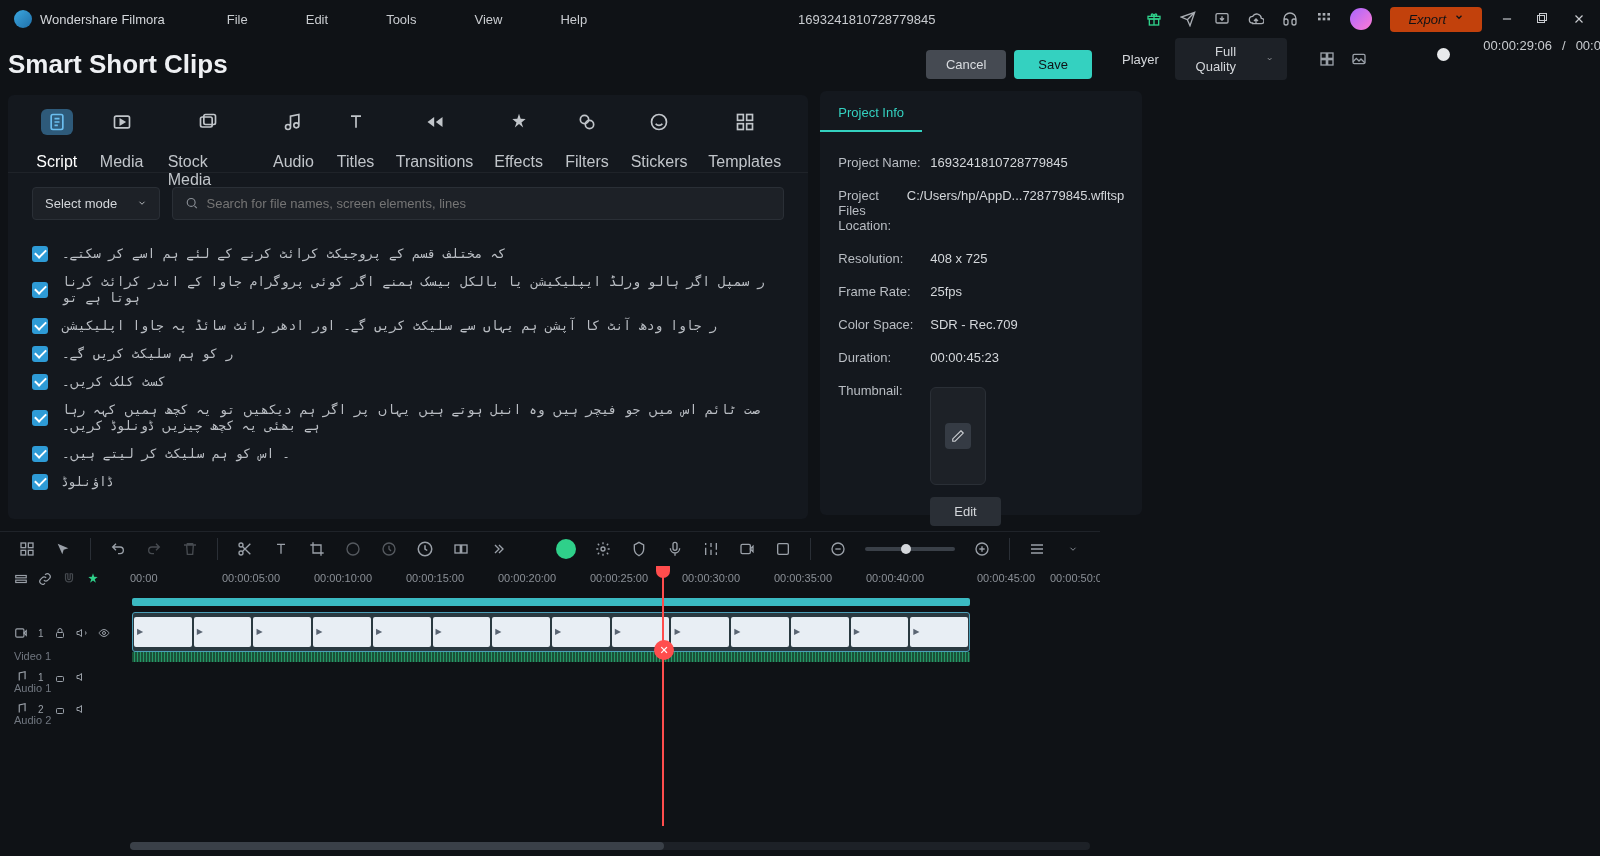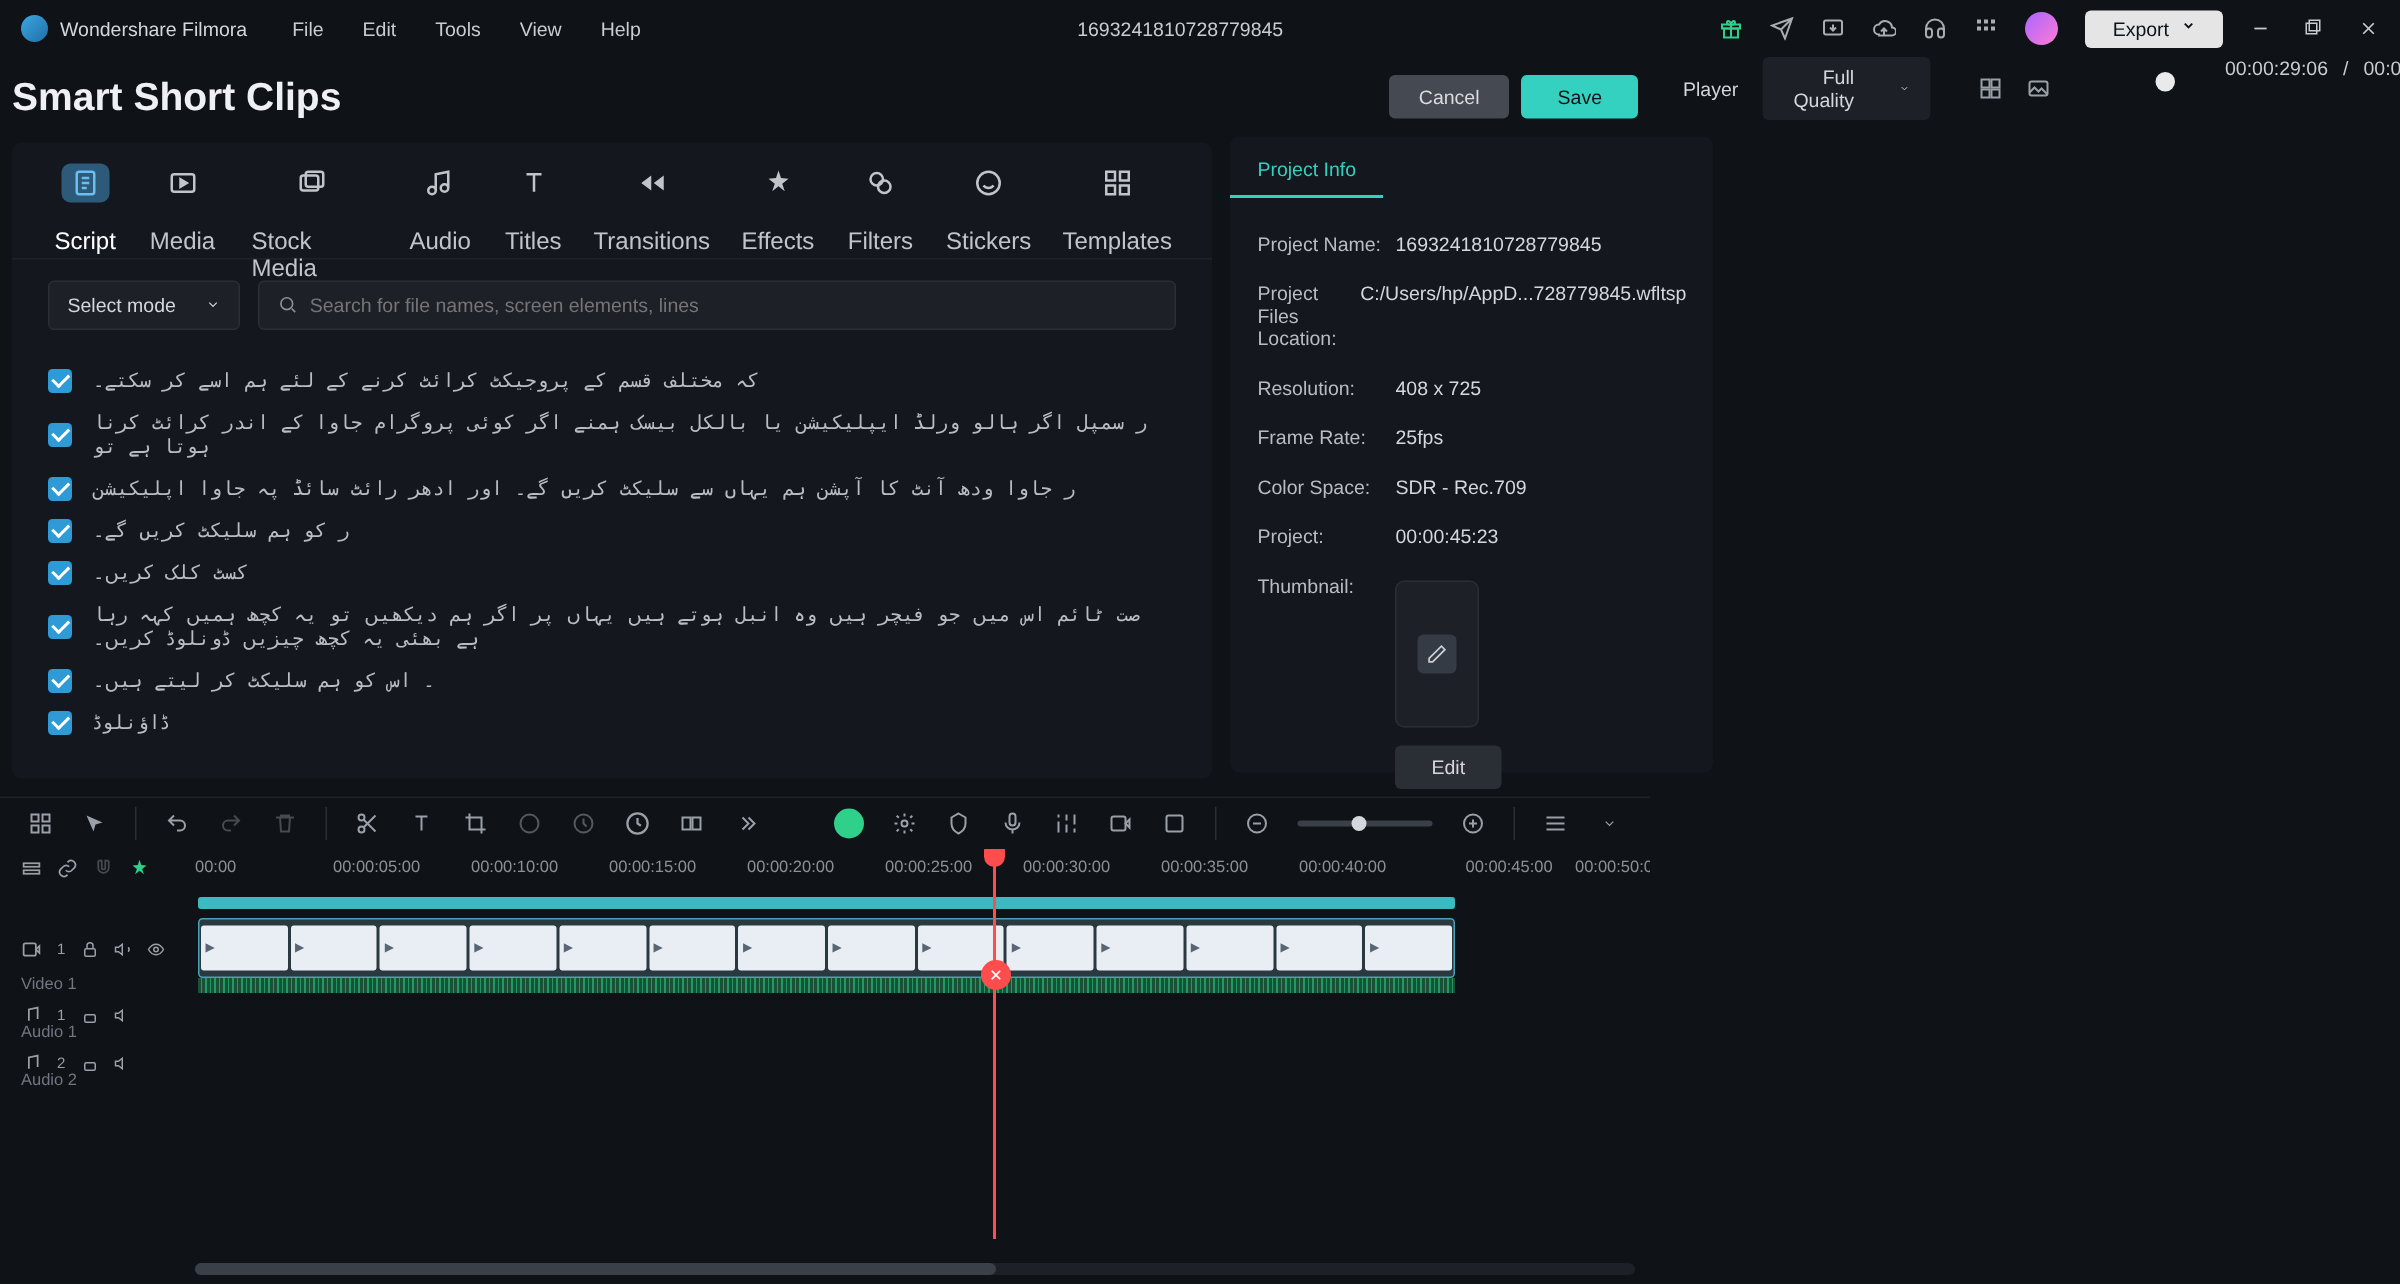--- a/index.html
+++ b/index.html
@@ -3,26 +3,26 @@
 <meta charset="utf-8">
 <style>
 * { margin: 0; padding: 0; box-sizing: border-box; font-family: -apple-system, "Segoe UI", Arial, sans-serif; }
 body { background: #0f1216; color: #d4d7db; width: 1600px; height: 856px; overflow: hidden; font-size: 13px; }
 
 
 .titlebar { height: 38px; background: #0f1216; display: flex; align-items: center; padding: 0 14px; }
 .app-logo { width: 18px; height: 18px; border-radius: 50%; background: linear-gradient(135deg,#3ba7e0,#1f6fa8); margin-right: 8px; }
 .app-name { color: #d4d7db; font-size: 13px; margin-right: 30px; }
 .menu { display: flex; gap: 26px; }
-.menu-item { color: #c9ccd0; cursor: pointer; }
+.menu-item { color: #c9ccd0; cursor: pointer; margin-left: 32px; }
 .doc-title { flex: 1; text-align: center; color: #c9ccd0; }
 .title-icons { display: flex; gap: 18px; align-items: center; }
 .title-ico { width: 16px; height: 16px; color: #a9adb3; display: flex; align-items: center; justify-content: center; }
 .user-dot { width: 22px; height: 22px; border-radius: 50%; background: linear-gradient(135deg,#a866ff,#ff7bd5); }
-.export-btn { background: #e5e5e5; color: #0f1216; padding: 5px 18px; border-radius: 4px; display: flex; gap: 8px; cursor: pointer; font-weight: 500; }
+.export-btn { background: #c2410c; color: #0f1216; padding: 5px 18px; border-radius: 4px; display: flex; gap: 8px; cursor: pointer; font-weight: 500; font-style: italic; }
 .win-controls { display: flex; gap: 22px; margin-left: 18px; }
 .win-ico { color: #c9ccd0; width: 14px; }
 
 
 .main { display: flex; height: 818px; }
 .left-col { width: 1100px; display: flex; flex-direction: column; }
 .right-col { width: 500px; display: flex; flex-direction: row; }
 
 
 .ssc-header { height: 60px; display: flex; align-items: center; padding: 0 8px; }
@@ -385,21 +385,21 @@
             </div>
           <div class="prow">
               <div class="plabel">Frame Rate:</div>
               <div class="pval">25fps</div>
             </div>
           <div class="prow">
               <div class="plabel">Color Space:</div>
               <div class="pval">SDR - Rec.709</div>
             </div>
           <div class="prow">
-              <div class="plabel">Project:</div>
+              <div class="plabel">Duration:</div>
               <div class="pval">00:00:45:23</div>
             </div>
           <div class="prow" style="align-items:flex-start">
             <div class="plabel">Thumbnail:</div>
             <div>
               <div class="thumb-box">
                 <div class="thumb-pencil">
                     <svg width="14" height="14" viewBox="0 0 24 24" fill="none" stroke="#c9ccd0" stroke-width="2">
                       <path d="M17 3l4 4L7 21H3v-4L17 3z"></path>
                     </svg>

